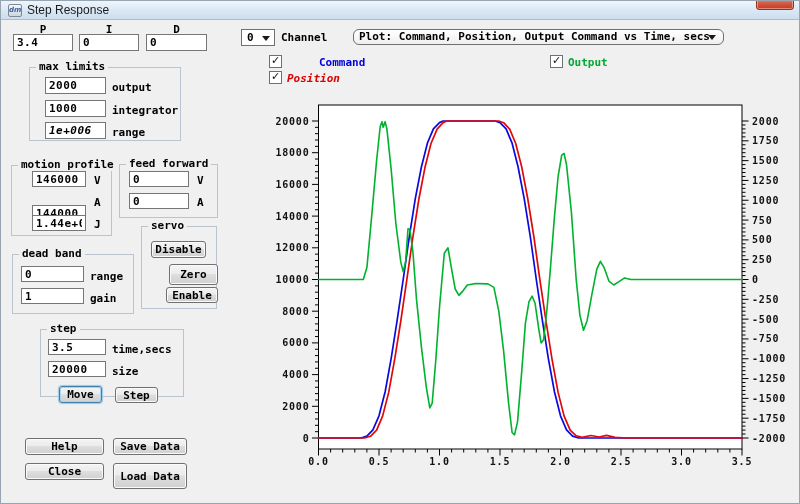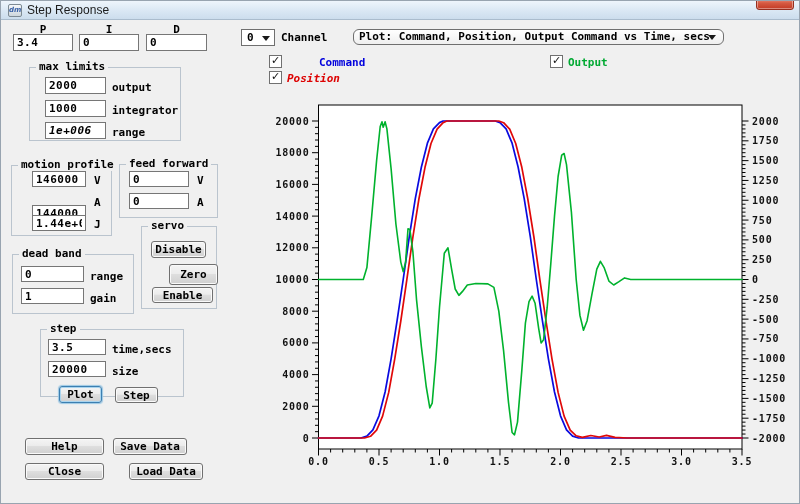--- a/index.html
+++ b/index.html
@@ -337,39 +337,39 @@
     <input class="entry" style="left: 9px; top: 6px; width: 60px; height: 16px;" value="0">
     <span class="flabel" style="left:77px;top:9px">V</span>
     <input class="entry" style="left: 9px; top: 28px; width: 60px; height: 16px;" value="0">
     <span class="flabel" style="left:77px;top:31px">A</span>
   </div>
 
   <div class="grp" style="left:140px;top:225px;width:76px;height:83px">
     <span class="legend">servo</span>
     <div class="btn" style="left:9px;top:14px;width:55px;height:17px">Disable</div>
     <div class="btn" style="left:27px;top:37px;width:49px;height:21px">Zero</div>
-    <div class="btn" style="left:10px;top:60px;width:61px;height:16px">Enable</div>
+    <div class="btn" style="left:24px;top:60px;width:52px;height:16px">Enable</div>
   </div>
 
   <div class="grp" style="left:11px;top:253px;width:122px;height:60px">
     <span class="legend">dead band</span>
     <input class="entry" style="left: 8px; top: 11px; width: 63px; height: 16px;" value="0">
     <span class="flabel" style="left:77px;top:15px">range</span>
     <input class="entry" style="left: 8px; top: 33px; width: 63px; height: 16px;" value="1">
     <span class="flabel" style="left:77px;top:37px">gain</span>
   </div>
 
   <div class="grp" style="left:39px;top:328px;width:144px;height:68px">
     <span class="legend">step</span>
     <input class="entry" style="left: 7px; top: 9px; width: 58px; height: 16px;" value="3.5">
     <span class="flabel" style="left:71px;top:13px">time,secs</span>
     <input class="entry" style="left: 7px; top: 31px; width: 58px; height: 16px;" value="20000">
     <span class="flabel" style="left:71px;top:35px">size</span>
-    <div class="btn focused" style="left:18px;top:56px;width:43px;height:17px">Plot</div>
+    <div class="btn focused" style="left:18px;top:56px;width:43px;height:17px">Move</div>
     <div class="btn" style="left:74px;top:57px;width:43px;height:16px">Step</div>
   </div>
 
   <div class="btn" style="left:24px;top:437px;width:79px;height:17px">Help</div>
   <div class="btn" style="left:112px;top:437px;width:74px;height:17px">Save Data</div>
   <div class="btn" style="left:24px;top:462px;width:79px;height:17px">Close</div>
-  <div class="btn" style="left:128px;top:462px;width:74px;height:17px">Load Data</div>
+  <div class="btn" style="left:112px;top:462px;width:74px;height:26px">Load Data</div>
 
 </div>
 
 </body></html>

